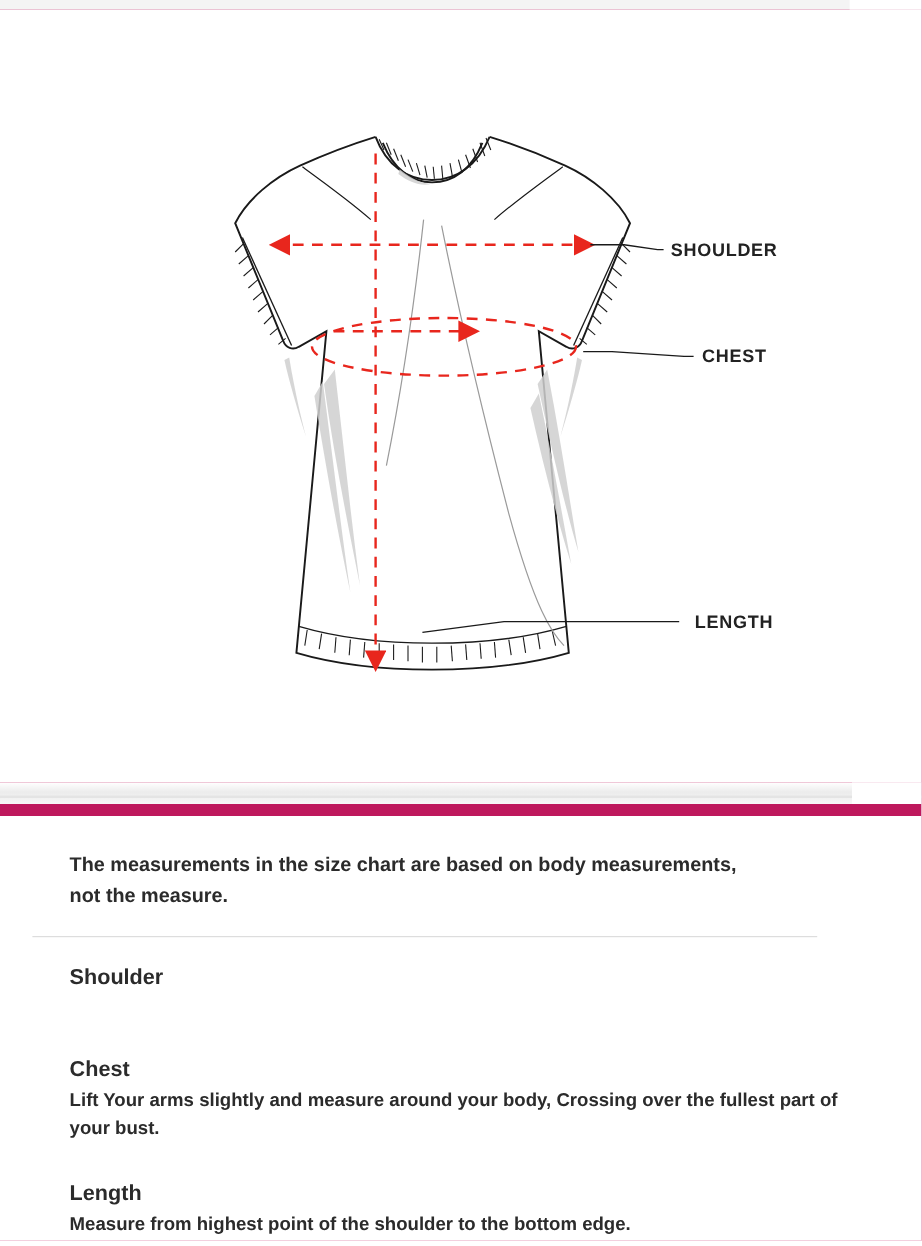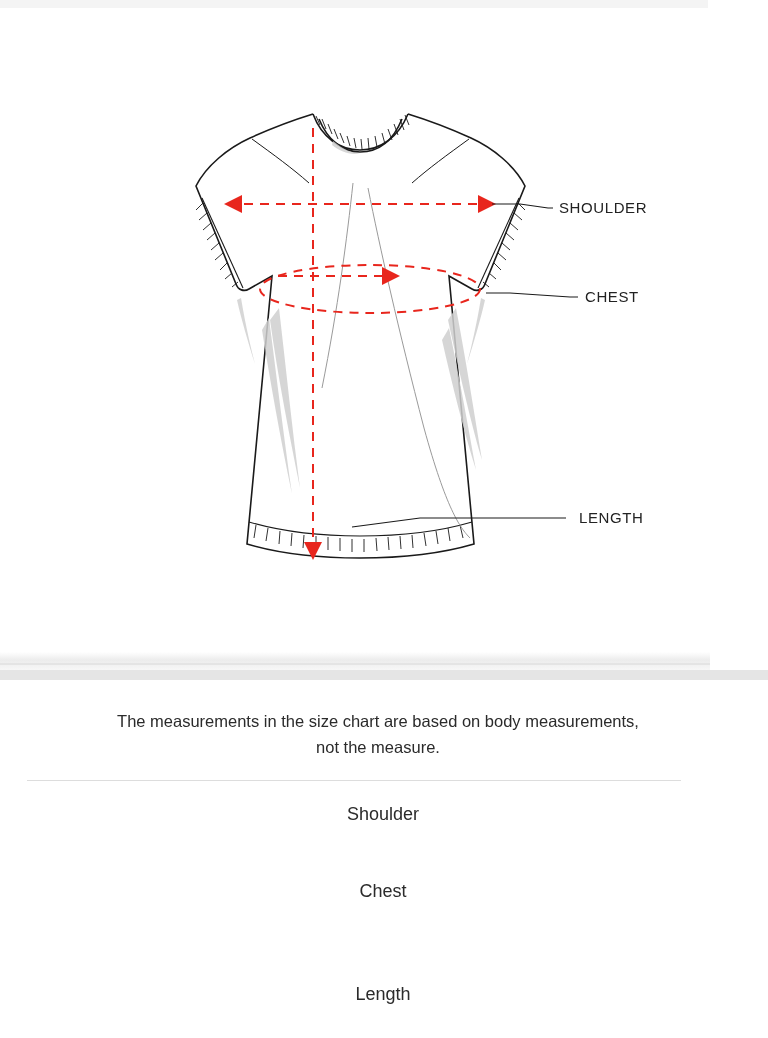--- a/index.html
+++ b/index.html
@@ -8,22 +8,23 @@
     padding: 0;
     width: 768px;
     height: 1038px;
     background: #ffffff;
     font-family: "Liberation Sans", sans-serif;
   }
   #page {
     position: relative;
     width: 768px;
     height: 1034px;
-    background: #e5e5e5;
+    background: #be185d;
     overflow: hidden;
+    font-weight: bold;
   }
 
   
   .top-strip {
     position: absolute;
     top: 0; left: 0;
     width: 768px;
     height: 8px;
     background: #f4f4f4;
   }
@@ -75,21 +76,20 @@
     background: #ffffff;
   }
 
   
   .text-area {
     position: absolute;
     top: 680px; left: 0;
     width: 768px;
     height: 358px;
     background: #ffffff;
-    text-align: center;
   }
   .intro {
     position: absolute;
     top: 28px;
     left: 58px;
     width: 640px;
     font-size: 16.5px;
     line-height: 26px;
     color: #2b2b2b;
   }
@@ -280,20 +280,22 @@
     </div>
 
     <div class="hr"></div>
 
     <div class="sec sec-shoulder">
       <div class="sec-title">Shoulder</div>
     </div>
 
     <div class="sec sec-chest">
       <div class="sec-title">Chest</div>
+      <div class="sec-body">Lift Your arms slightly and measure around your body, Crossing over the fullest part of your bust.</div>
     </div>
 
     <div class="sec sec-length">
       <div class="sec-title">Length</div>
+      <div class="sec-body">Measure from highest point of the shoulder to the bottom edge.</div>
     </div>
 
   </div>
 </div>
 
 </body></html>

